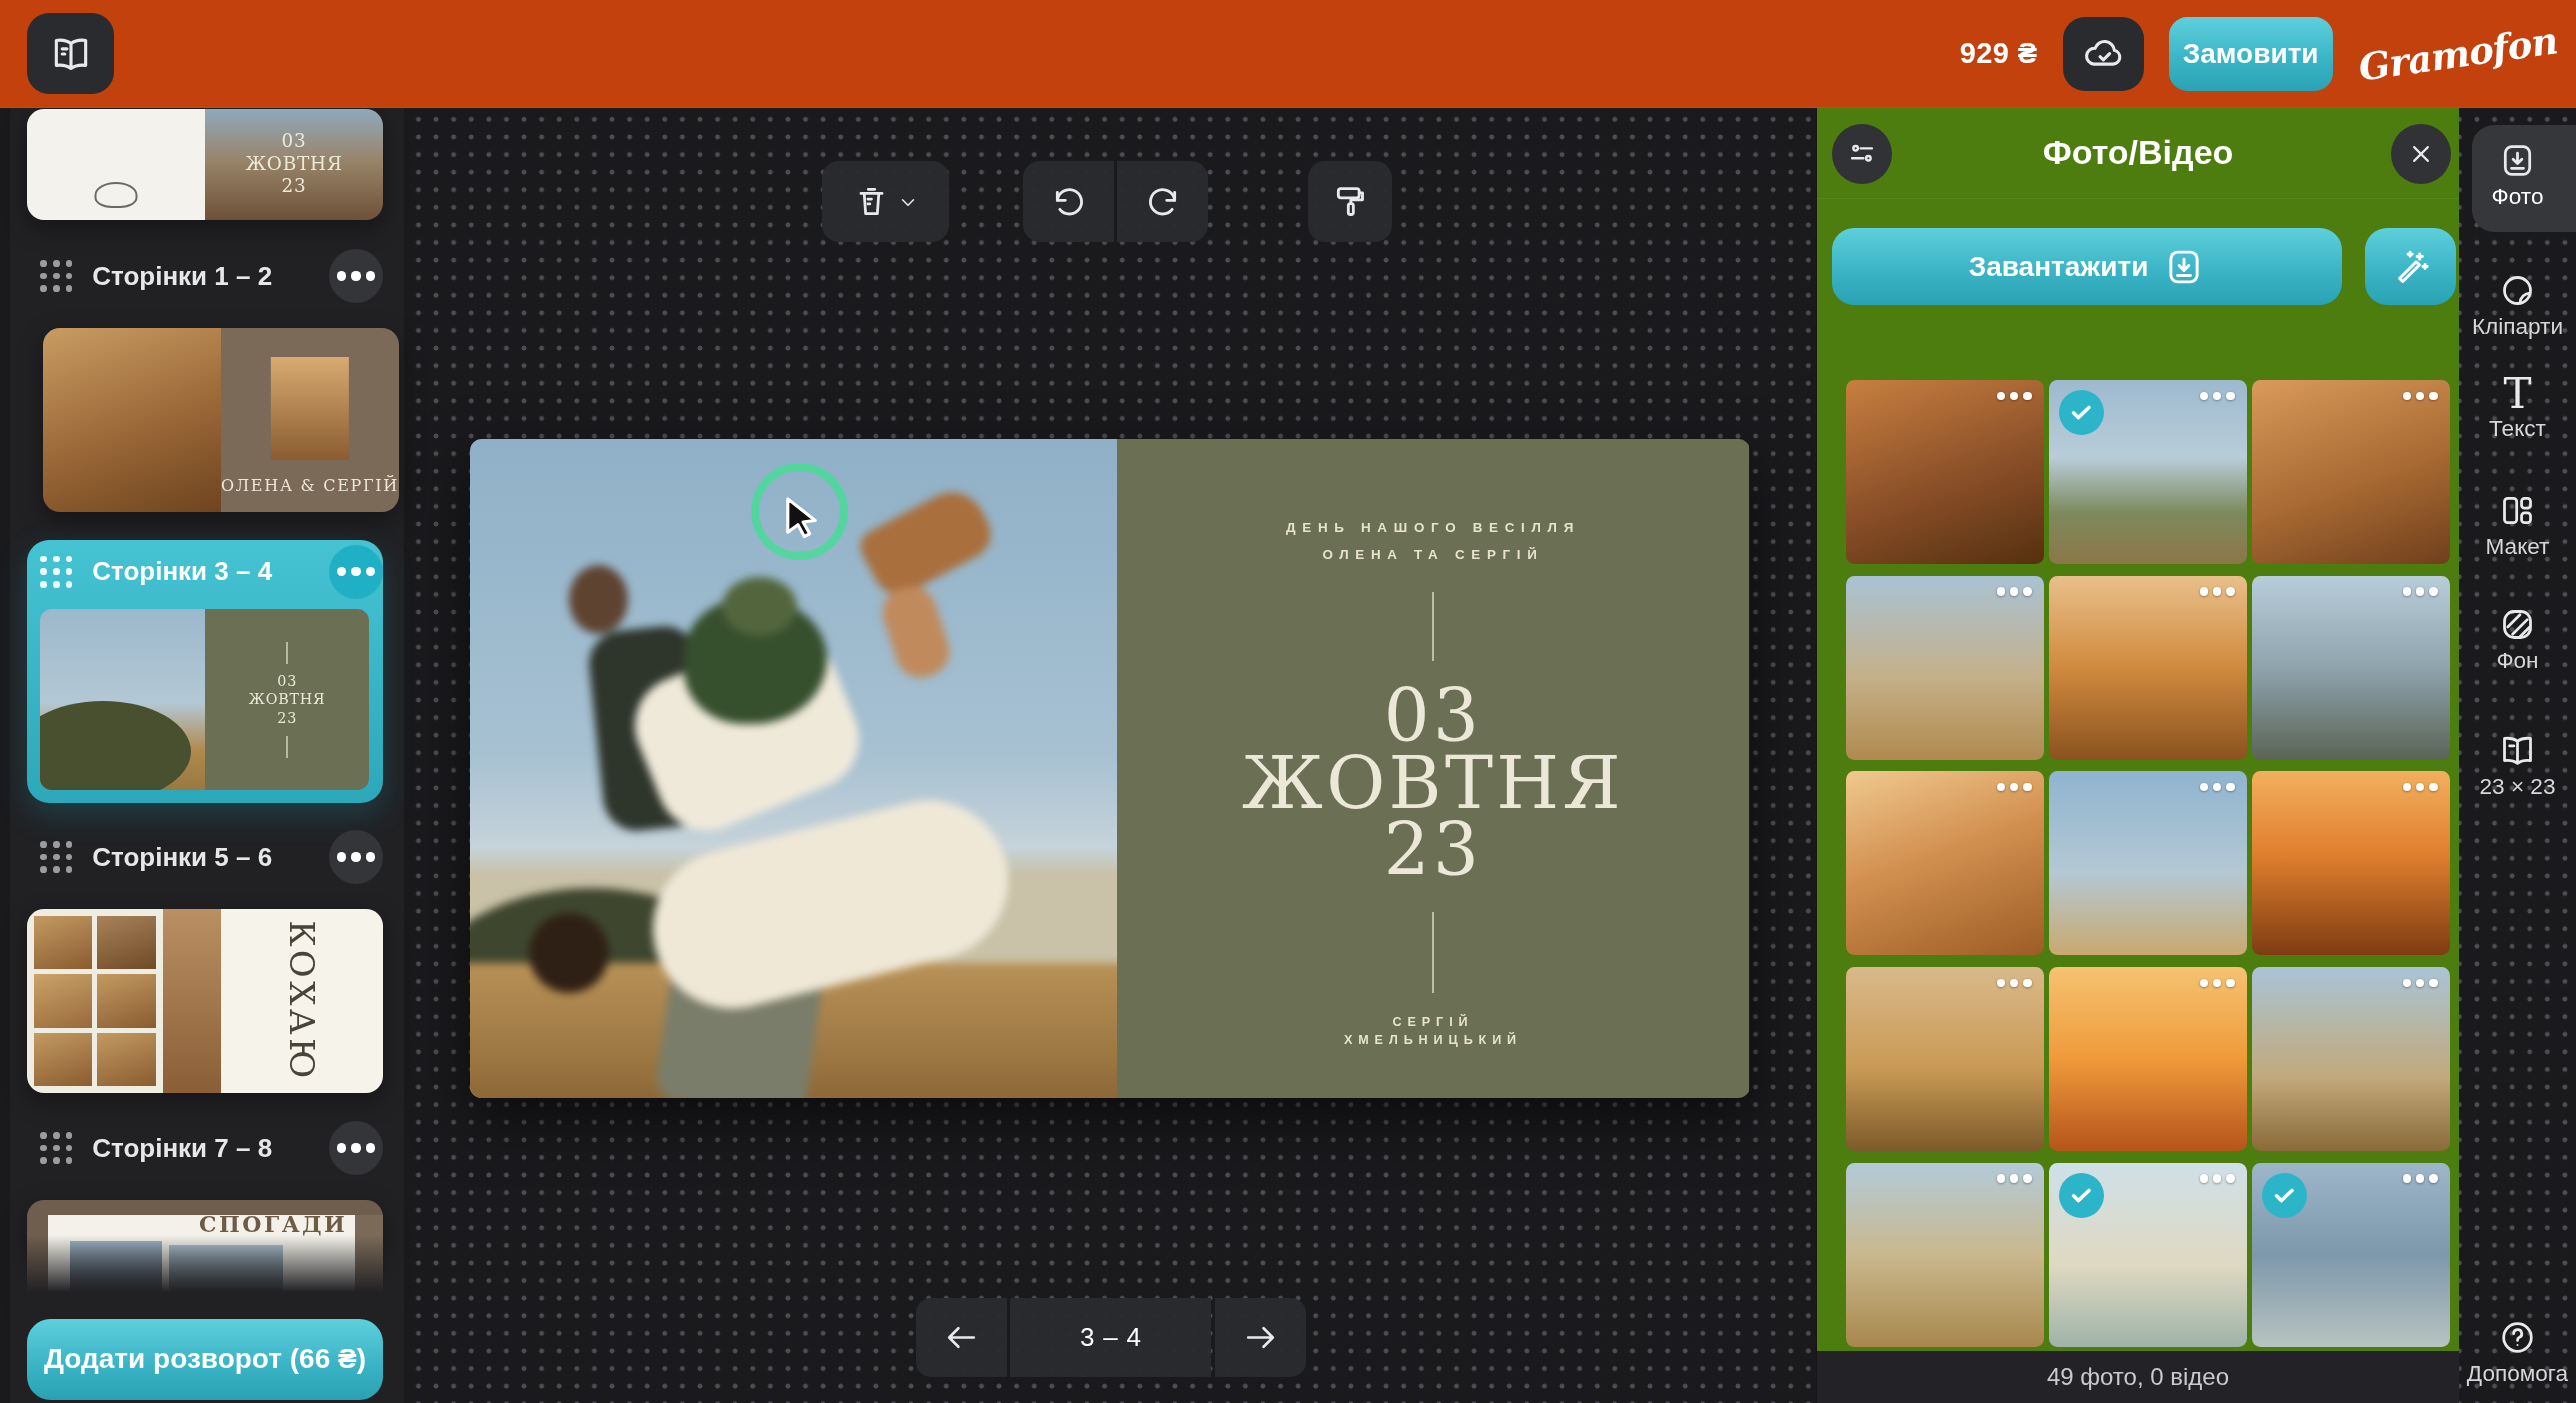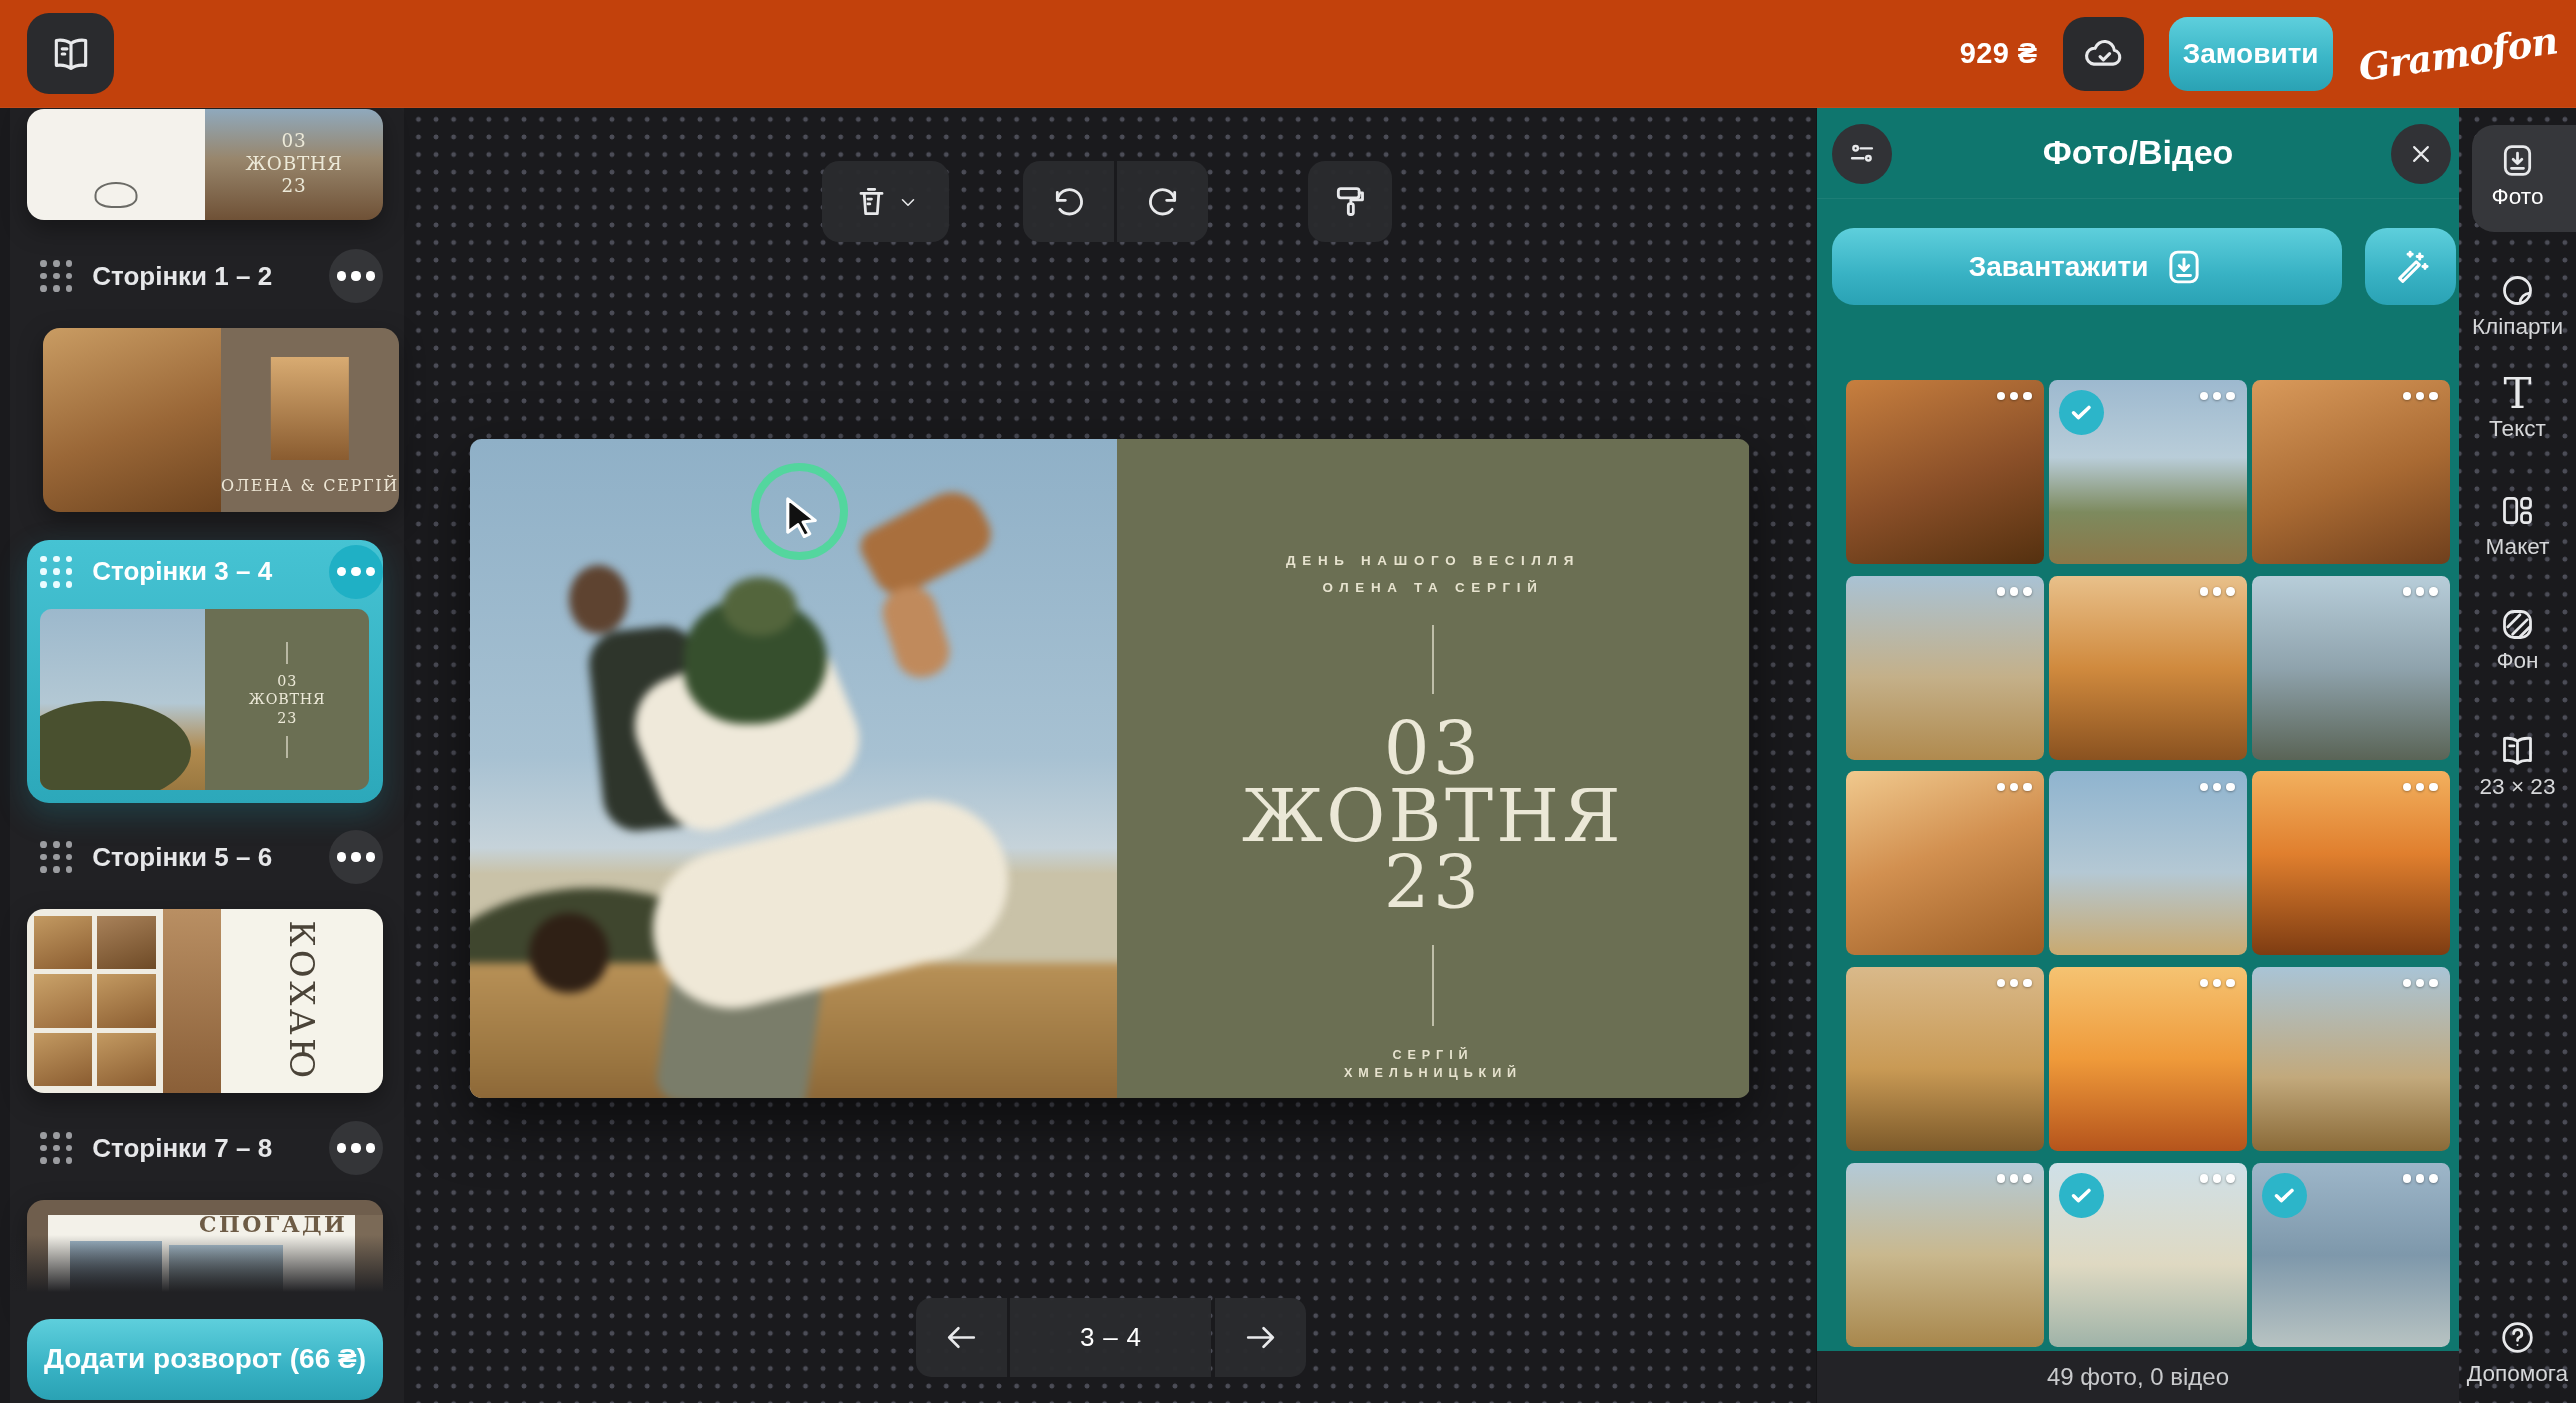--- a/index.html
+++ b/index.html
@@ -105,21 +105,21 @@
   .legskin{left:419px;top:147px;width:54px;height:92px;border-radius:25px;background:#c08a5c;transform:rotate(-18deg);}
   .head{left:99px;top:126px;width:59px;height:69px;border-radius:50%;background:#5e4330;}
   .vest{left:126px;top:189px;width:109px;height:201px;border-radius:34px;background:#2e352b;transform:rotate(-6deg);}
   .shirt{left:172px;top:214px;width:210px;height:159px;border-radius:50px;background:#efe9da;transform:rotate(-22deg);}
   .dress{left:180px;top:386px;width:361px;height:159px;border-radius:84px;background:#efe8d7;transform:rotate(-14deg);}
   .hair{left:59px;top:474px;width:80px;height:80px;border-radius:50%;background:#2f2015;}
   .legs{left:197px;top:470px;width:151px;height:201px;border-radius:25px;background:#7a7d6a;transform:rotate(8deg);}
   .page-right{position:relative;width:632px;height:659px;background:#6b6f53;
     display:flex;flex-direction:column;align-items:center;}
   .cap{font-size:13.4px;letter-spacing:6.7px;color:#e7e3cf;font-weight:600;}
-  .cap.c1{margin-top:114px;}
+  .cap.c1{margin-top:81px;}
   .cap.c2{margin-top:11.7px;}
   .vbar{width:1.7px;background:rgba(236,232,214,.65);}
   .vb1{height:69px;margin-top:30px;}
   .vb2{height:81px;margin-top:28.5px;}
   .bigdate{margin-top:22px;text-align:center;font-family:"DejaVu Serif",serif;font-weight:400;
     font-size:72px;line-height:67px;color:#ebe8d7;letter-spacing:3.4px;}
   .caps-b{font-size:12.6px;letter-spacing:5.9px;color:#e7e3cf;font-weight:600;}
   .cb1{margin-top:22px;}
   .cb2{margin-top:4px;}
 
@@ -130,21 +130,21 @@
 
   
   .pager{position:absolute;left:916px;top:1298px;display:flex;gap:3.4px;z-index:3;}
   .pager .pbtn{width:91px;height:79px;background:rgba(42,43,46,.96);display:flex;align-items:center;justify-content:center;}
   .pager .pl{border-radius:15px 0 0 15px;}
   .pager .pr{border-radius:0 15px 15px 0;}
   .pager .pmid{width:201px;height:79px;background:rgba(42,43,46,.96);display:flex;align-items:center;justify-content:center;
     font-size:26px;color:#fff;letter-spacing:0.8px;}
 
   
-  .panel{position:absolute;left:1816px;top:107px;width:642px;height:1296px;background:#0f766e;z-index:4;
+  .panel{position:absolute;left:1816px;top:107px;width:642px;height:1296px;background:#4d7c0f;z-index:4;
     border-left:0.8px solid #151517;}
   .panel-head{position:absolute;left:0;top:0;width:100%;height:91px;border-bottom:0.8px solid rgba(255,255,255,.06);}
   .filter-btn{position:absolute;left:15px;top:17px;width:60px;height:60px;border-radius:50%;background:#313236;
     display:flex;align-items:center;justify-content:center;}
   .panel-title{position:absolute;left:0;right:0;top:0;height:91px;display:flex;align-items:center;justify-content:center;
     font-size:34px;font-weight:700;color:#fff;}
   .close-btn{position:absolute;right:8.4px;top:17px;width:60px;height:60px;border-radius:50%;background:#313236;
     display:flex;align-items:center;justify-content:center;}
   .upload-btn{position:absolute;left:15px;top:121px;width:510px;height:77px;border-radius:22px;border:none;cursor:pointer;
     background:linear-gradient(180deg,#5ecfdc 0%,#38b2c4 60%,#2aa2b4 100%);

